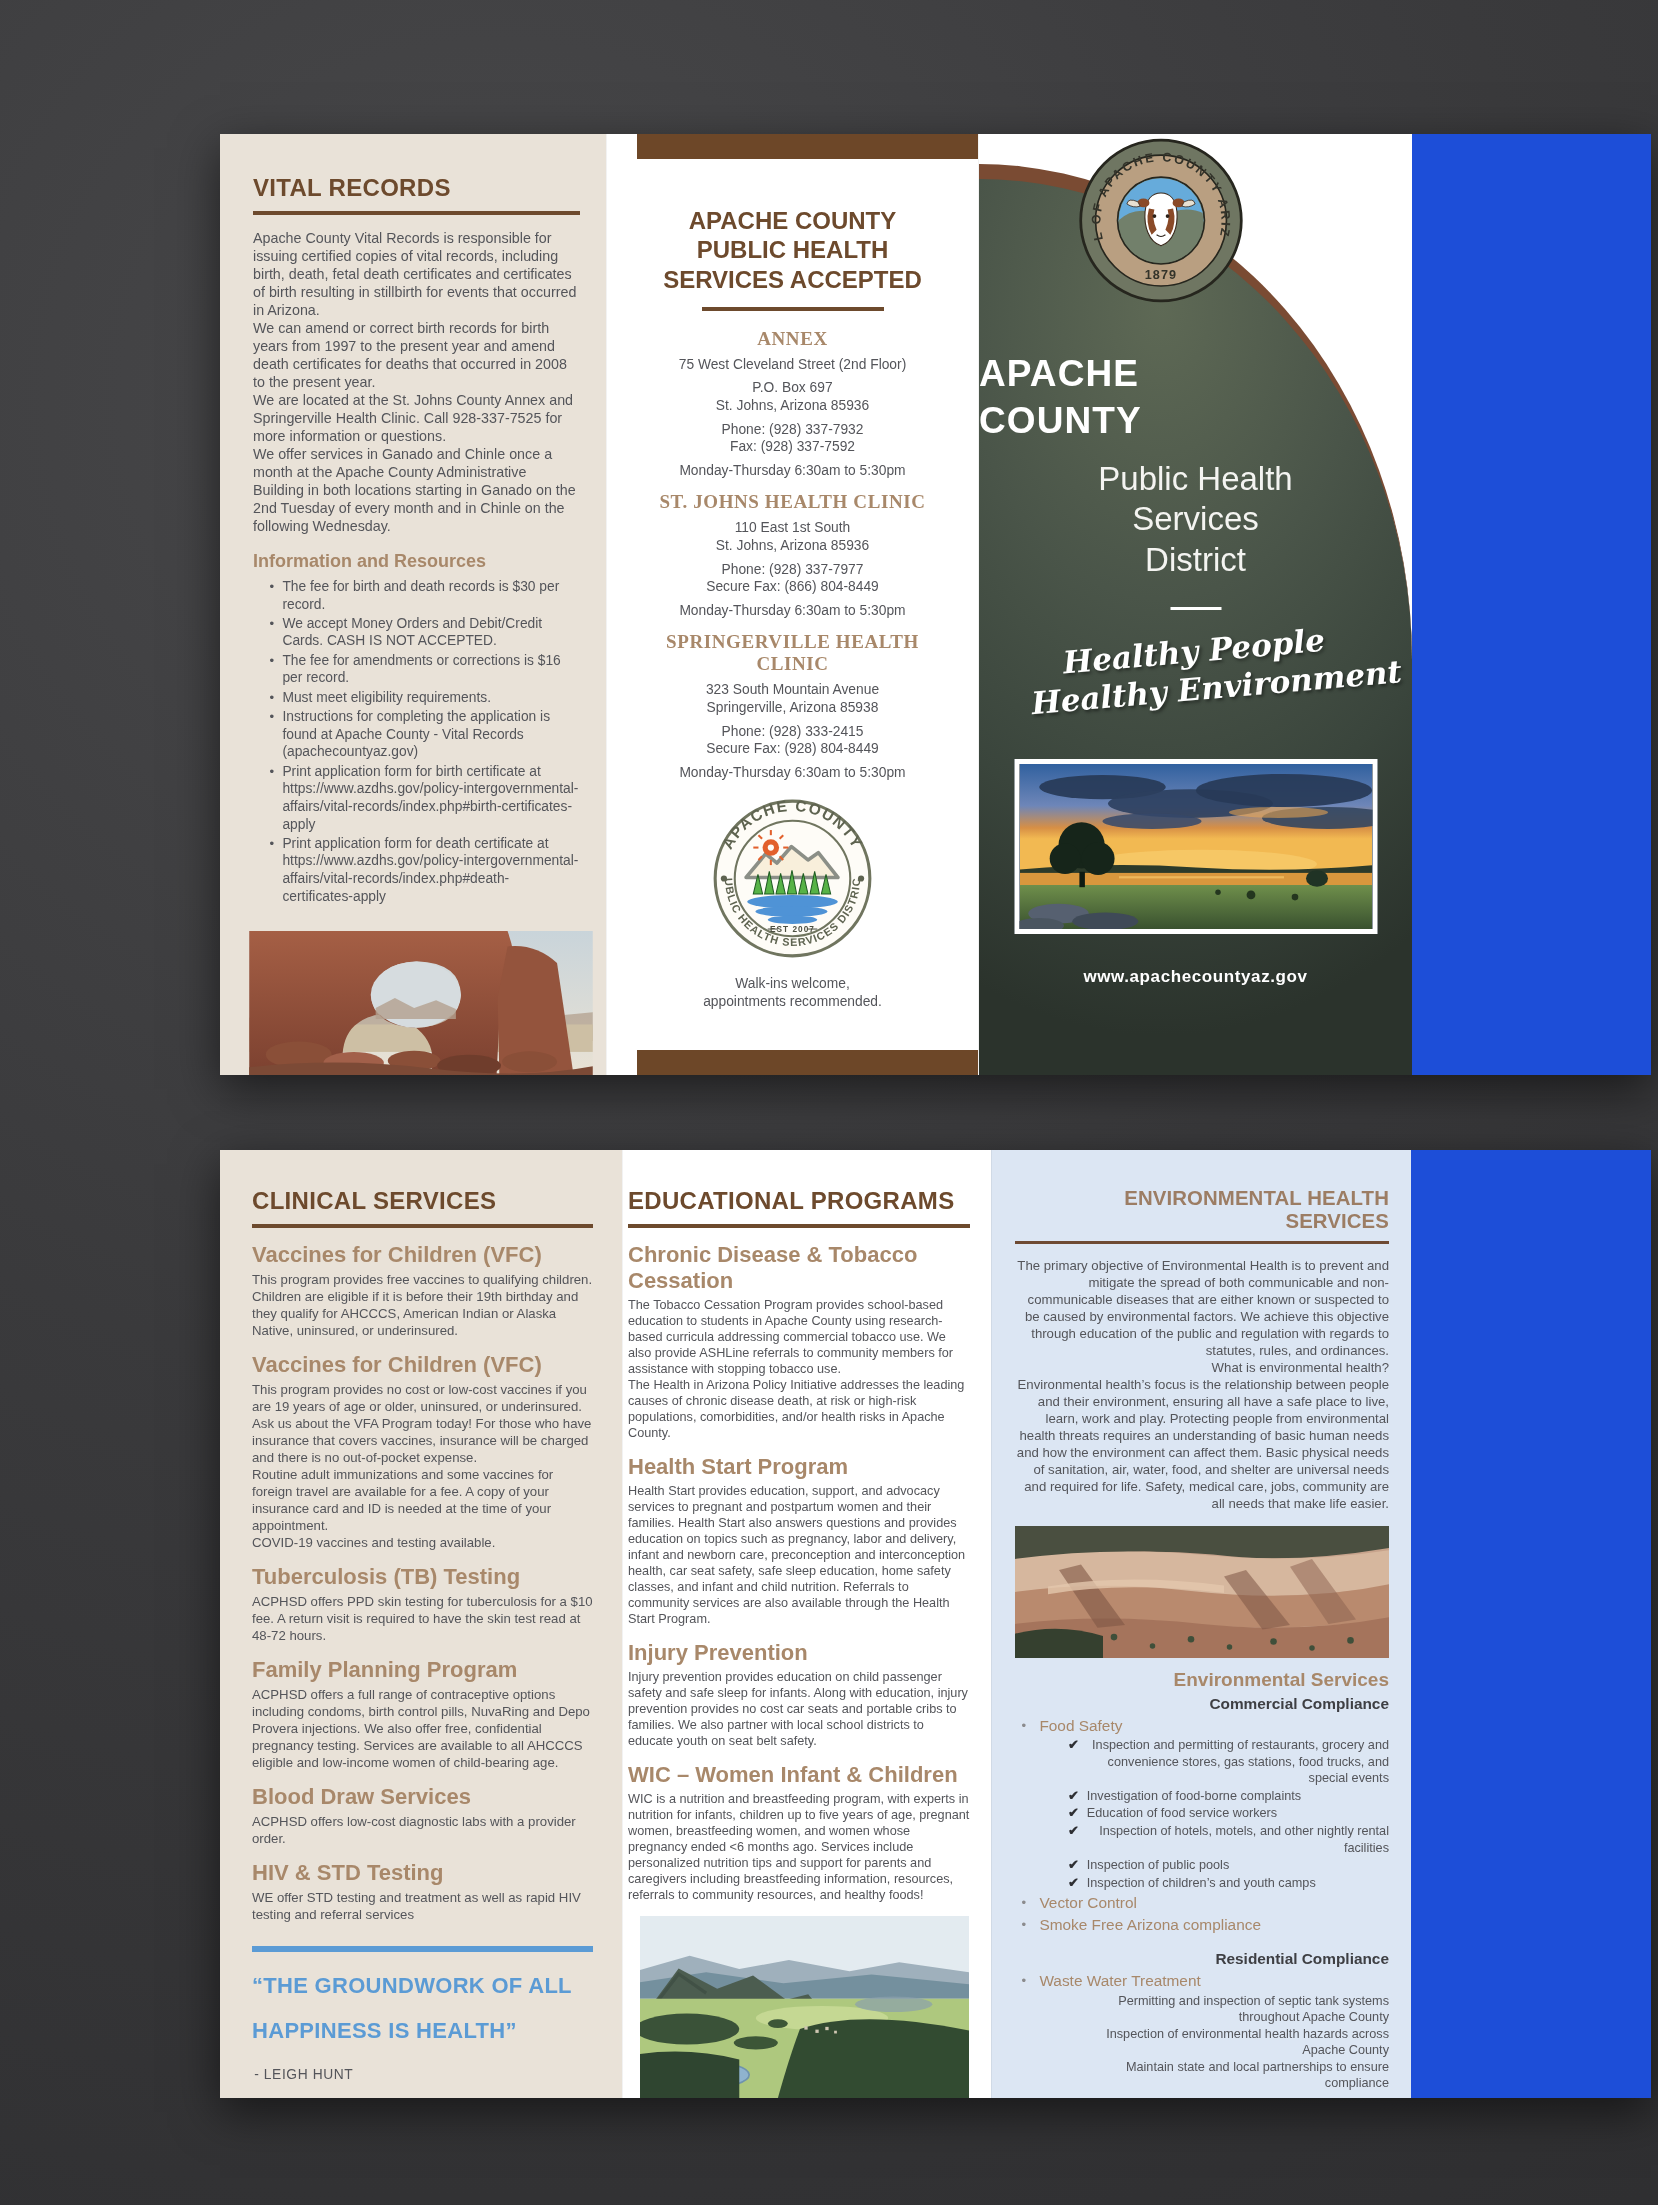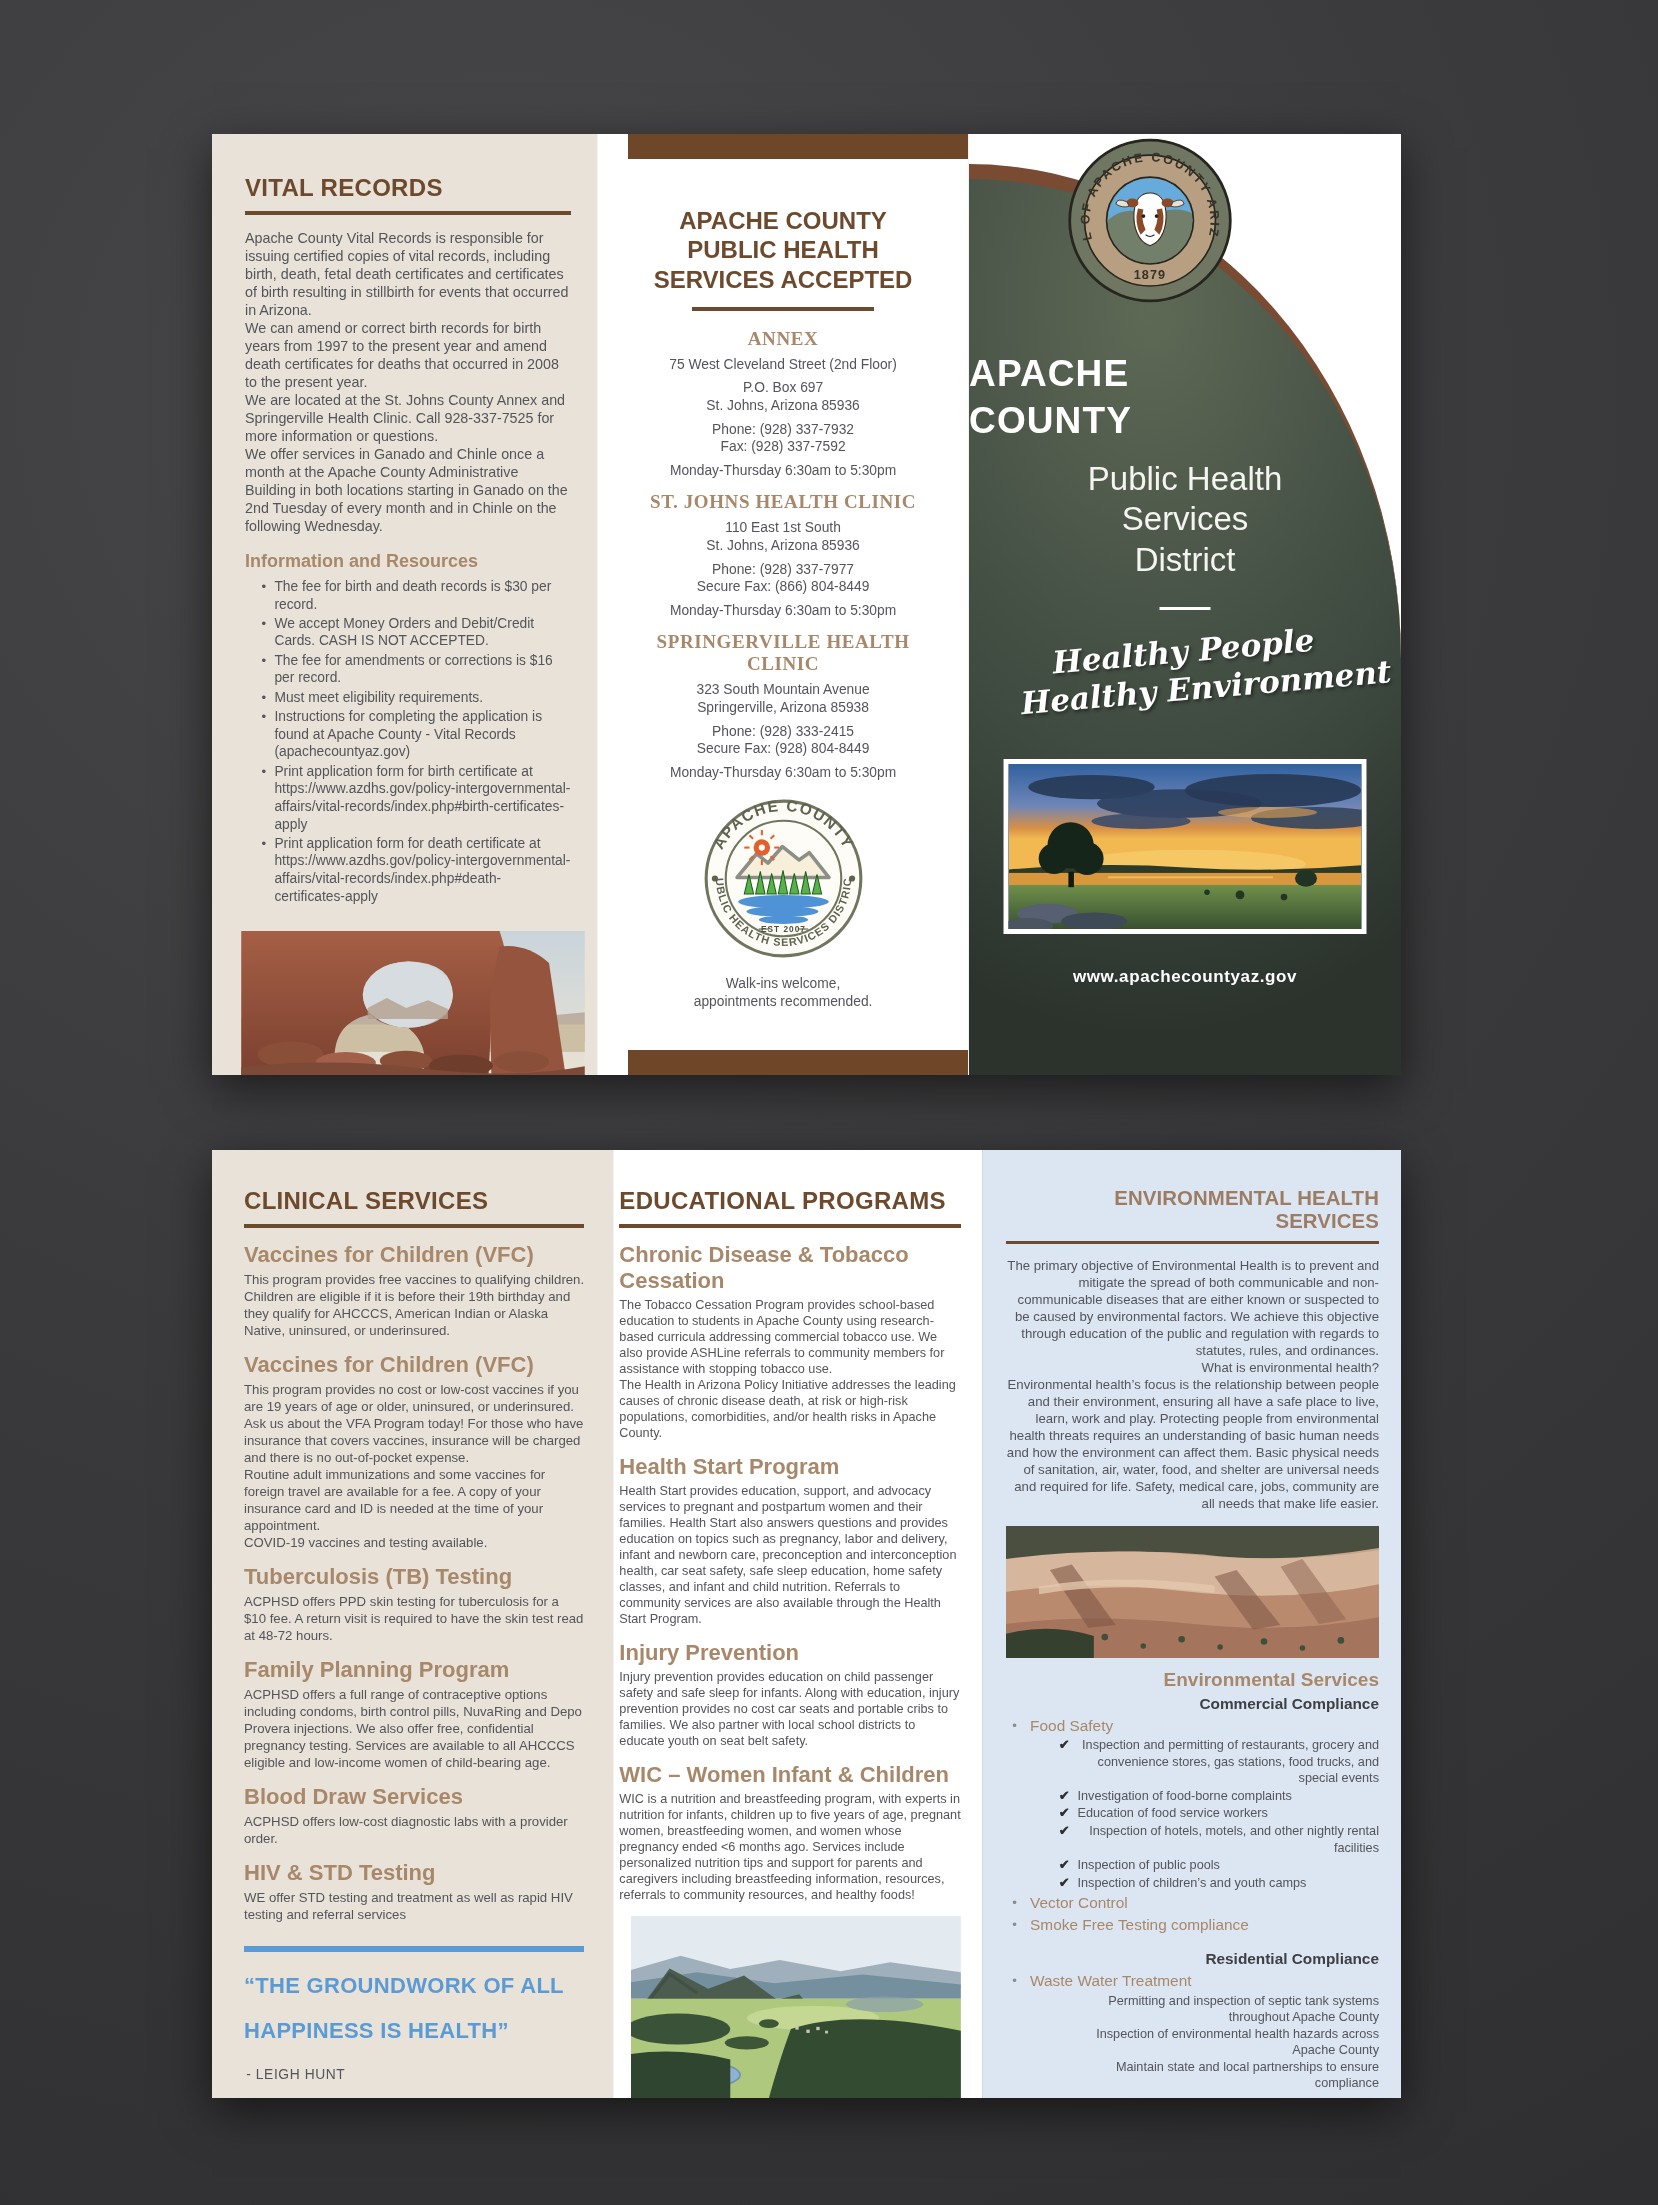--- a/index.html
+++ b/index.html
@@ -1,21 +1,21 @@
 <!DOCTYPE html>
 <html style="font-size:8.8px"><head>
 <meta charset="utf-8">
 <style>
   html,body{margin:0;padding:0;}
   body{
     width:1659px;height:2205px;position:relative;overflow:hidden;
     background:radial-gradient(140% 100% at 30% 18%, #48484a 0%, #3a3a3c 45%, #2e2e30 100%);
     font-family:"Liberation Sans", sans-serif;
   }
-  .page{position:absolute;left:212px;width:1189px;background:#1d4ed8;
+  .page{position:absolute;left:220px;width:1431px;background:#1d4ed8;
     box-shadow:0 14.3px 44px rgba(0,0,0,.55);display:flex;overflow:hidden;}
   #page1{top:134px;height:941px;}
   #page2{top:1150px;height:948px;}
   .panel{position:relative;height:100%;overflow:hidden;}
   .panel + .panel{border-left:0.6px solid rgba(0,0,0,.05);}
   .beige{background:#e9e2d8;}
   .blue-bg{background:#dce6f3;}
 
   
   .panel-title{font-size:24px;font-weight:800;color:#6d4a2d;letter-spacing:0.3px;}
@@ -528,21 +528,21 @@
           <span class="ck"></span>
           <span class="ck-text">Inspection of children’s and youth camps</span>
         </div>
 
       <div class="tan-row">
           <span class="tan-bullet"></span>
           <span class="tan-label">Vector Control</span>
         </div>
       <div class="tan-row">
           <span class="tan-bullet"></span>
-          <span class="tan-label">Smoke Free Testing compliance</span>
+          <span class="tan-label">Smoke Free Arizona compliance</span>
         </div>
 
       <div class="resid-block">
         <div class="env-bold">Residential Compliance</div>
         <div class="tan-row">
             <span class="tan-bullet"></span>
             <span class="tan-label">Waste Water Treatment</span>
           </div>
         <p class="waste-item">Permitting and inspection of septic tank systems throughout Apache County</p>
         <p class="waste-item">Inspection of environmental health hazards across Apache County</p>

